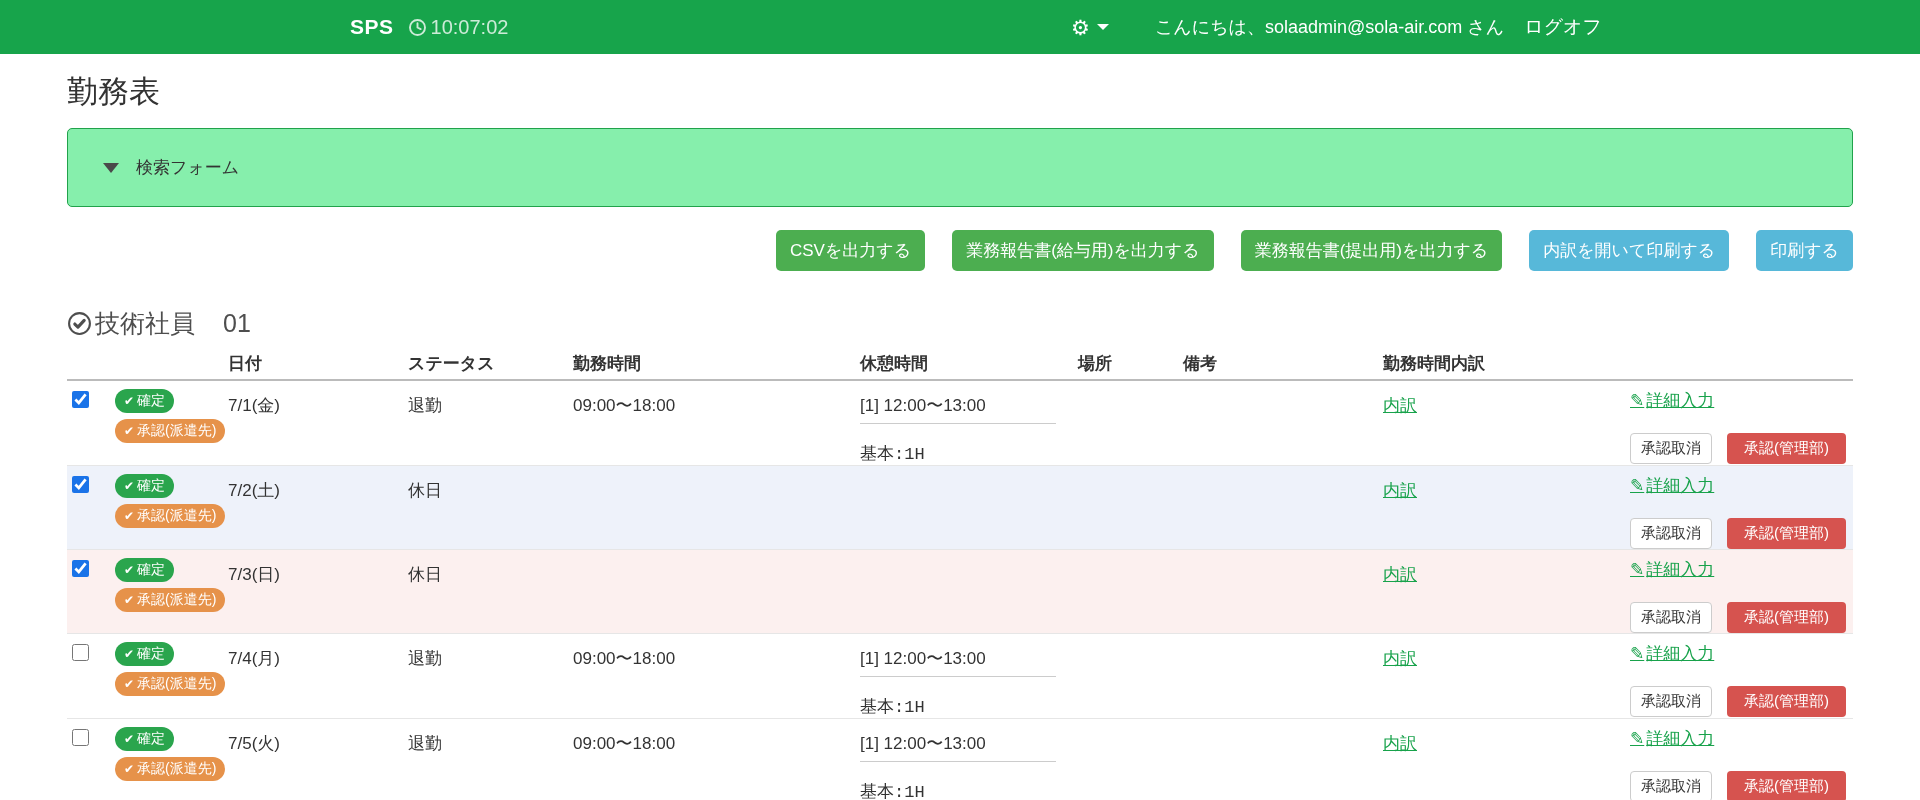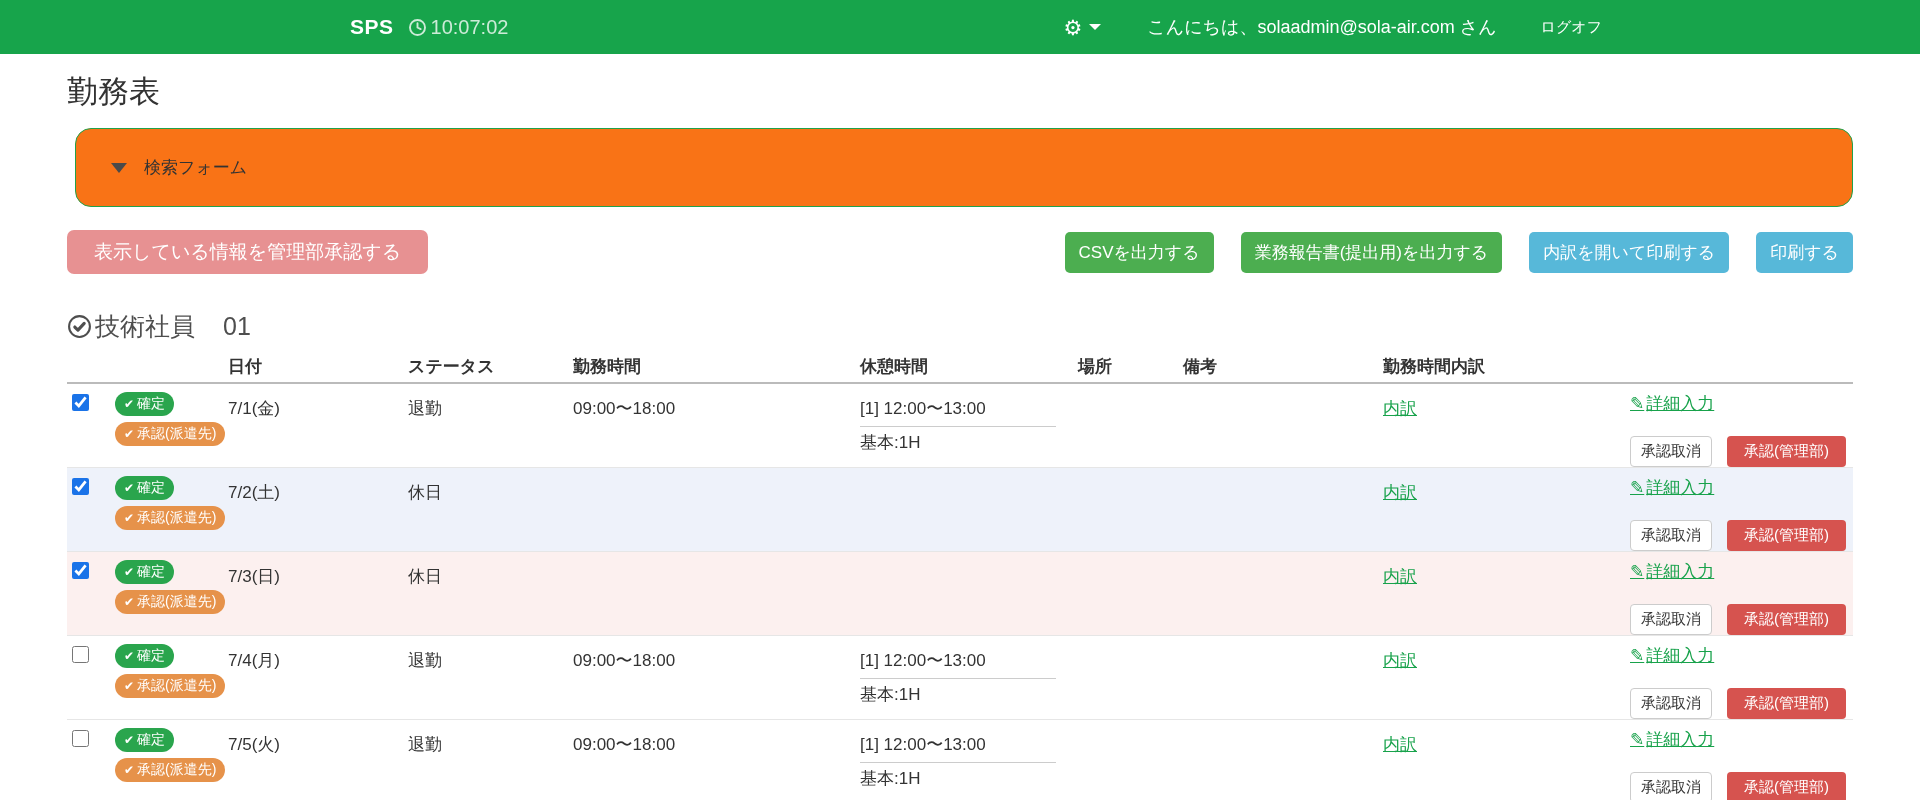--- a/index.html
+++ b/index.html
@@ -11,28 +11,28 @@
             justify-content:space-between; padding:0 318px 0 350px; }
   .nav-left { display:flex; align-items:center; gap:14px; }
   .brand { color:#fff; font-weight:bold; font-size:21px; letter-spacing:.5px; cursor:pointer; }
   .clock { display:inline-flex; align-items:center; gap:4px; color:rgba(255,255,255,.78); font-size:20px; }
   .nav-right { display:flex; align-items:center; }
   .gear-wrap { display:inline-flex; align-items:center; gap:7px; cursor:pointer; }
   .gear-glyph { color:#fff; font-size:21px; line-height:1; }
   .caret { width:0; height:0; border-left:6px solid transparent; border-right:6px solid transparent;
            border-top:6px solid #fff; display:inline-block; }
   .greeting { color:#fff; font-size:18px; margin-left:46px; cursor:pointer; }
-  .logoff { color:#fff; font-size:15px; margin-left:44px; text-decoration:none; cursor:pointer; }
+  .logoff { color:#fff; font-size:19px; margin-left:20px; text-decoration:none; cursor:pointer; }
 
   
   .page { padding:0 67px; }
   .page-title { font-size:31px; font-weight:400; color:#333; margin-top:17px; }
 
-  .search-panel { margin-top:15px; border:1px solid #21a24b; border-radius:16px; height:79px;
-                  background:#f97316; padding:27px 0 0 35px;margin-left:8px; }
+  .search-panel { margin-top:15px; border:1px solid #21a24b; border-radius:5px; height:79px;
+                  background:#86efac; padding:27px 0 0 35px; }
   .search-toggle { display:inline-flex; align-items:center; gap:17px; font-size:17px; color:#333; cursor:pointer; }
   .caret-dark { width:0; height:0; border-left:8px solid transparent; border-right:8px solid transparent;
                 border-top:10px solid #4a4a4a; display:inline-block; }
 
   
   .actions-row { margin-top:23px; display:flex; align-items:center; }
   button { font-family:inherit; cursor:pointer; }
   .btn-pink { background:#e79192; color:#fff; border:none; border-radius:7px;
               font-size:19px; padding:9px 27px; }
   .export-group { margin-left:auto; display:flex; align-items:center; gap:27px;padding-left:36px; }
@@ -61,21 +61,21 @@
   .c-badges { display:flex; flex-direction:column; align-items:flex-start; gap:6px; padding-top:8px; }
   .badge { display:inline-flex; align-items:center; gap:3px; color:#fff; font-size:14px;
            padding:3px 9px; border-radius:12px; white-space:nowrap; }
   .badge .chk { font-size:12px; }
   .badge-green { background:#2aa54d; }
   .badge-orange { background:#e6924a; }
   .c-text { padding-top:13px; }
   .break-line { display:inline-block; min-width:196px; padding-bottom:6px;
                 border-bottom:1px solid #ccc; }
   .break-line:empty { border-bottom:none; padding-bottom:0; }
-  .break-basic { margin-top:4px; }
+  .break-basic { margin-top:18px;font-family:Liberation Mono, monospace; }
   .link-green { color:#18a24b; text-decoration:underline; font-size:17px; cursor:pointer; }
   .c-actions { padding-top:8px; }
   .detail-link { display:inline-flex; align-items:center; gap:2px; color:#18a24b;
                  text-decoration:underline; font-size:17px; cursor:pointer; }
   .pencil { font-size:17px; }
   .action-btns { margin-top:21px; display:flex; gap:15px; }
   .btn-cancel { background:#fff; border:1px solid #ccc; border-radius:4px; color:#333;
                 font-size:15px; padding:5px 10px; }
   .btn-approve-admin { background:#d6534f; border:none; border-radius:4px; color:#fff;
                        font-size:15px; padding:5px 17px; }
@@ -120,23 +120,23 @@
   <h1 class="page-title">勤務表</h1>
 
   <div class="search-panel">
     <span class="search-toggle">
       <span class="caret-dark"></span>
       <span>検索フォーム</span>
     </span>
   </div>
 
   <div class="actions-row">
-    <button class="btn-pink">表示している情報を管理部承認する</button>
     <div class="export-group">
       <button class="btn-green">CSVを出力する</button>
+      <button class="btn-green">業務報告書(給与用)を出力する</button>
       <button class="btn-green">業務報告書(提出用)を出力する</button>
       <button class="btn-blue">内訳を開いて印刷する</button>
       <button class="btn-blue">印刷する</button>
     </div>
   </div>
 
   <div class="section-head">
     <span class="section-check">
       <svg width="25" height="25" viewBox="0 0 24 24" fill="none" stroke="#4e4e4e" stroke-width="2">
         <circle cx="12" cy="12" r="10"></circle>

